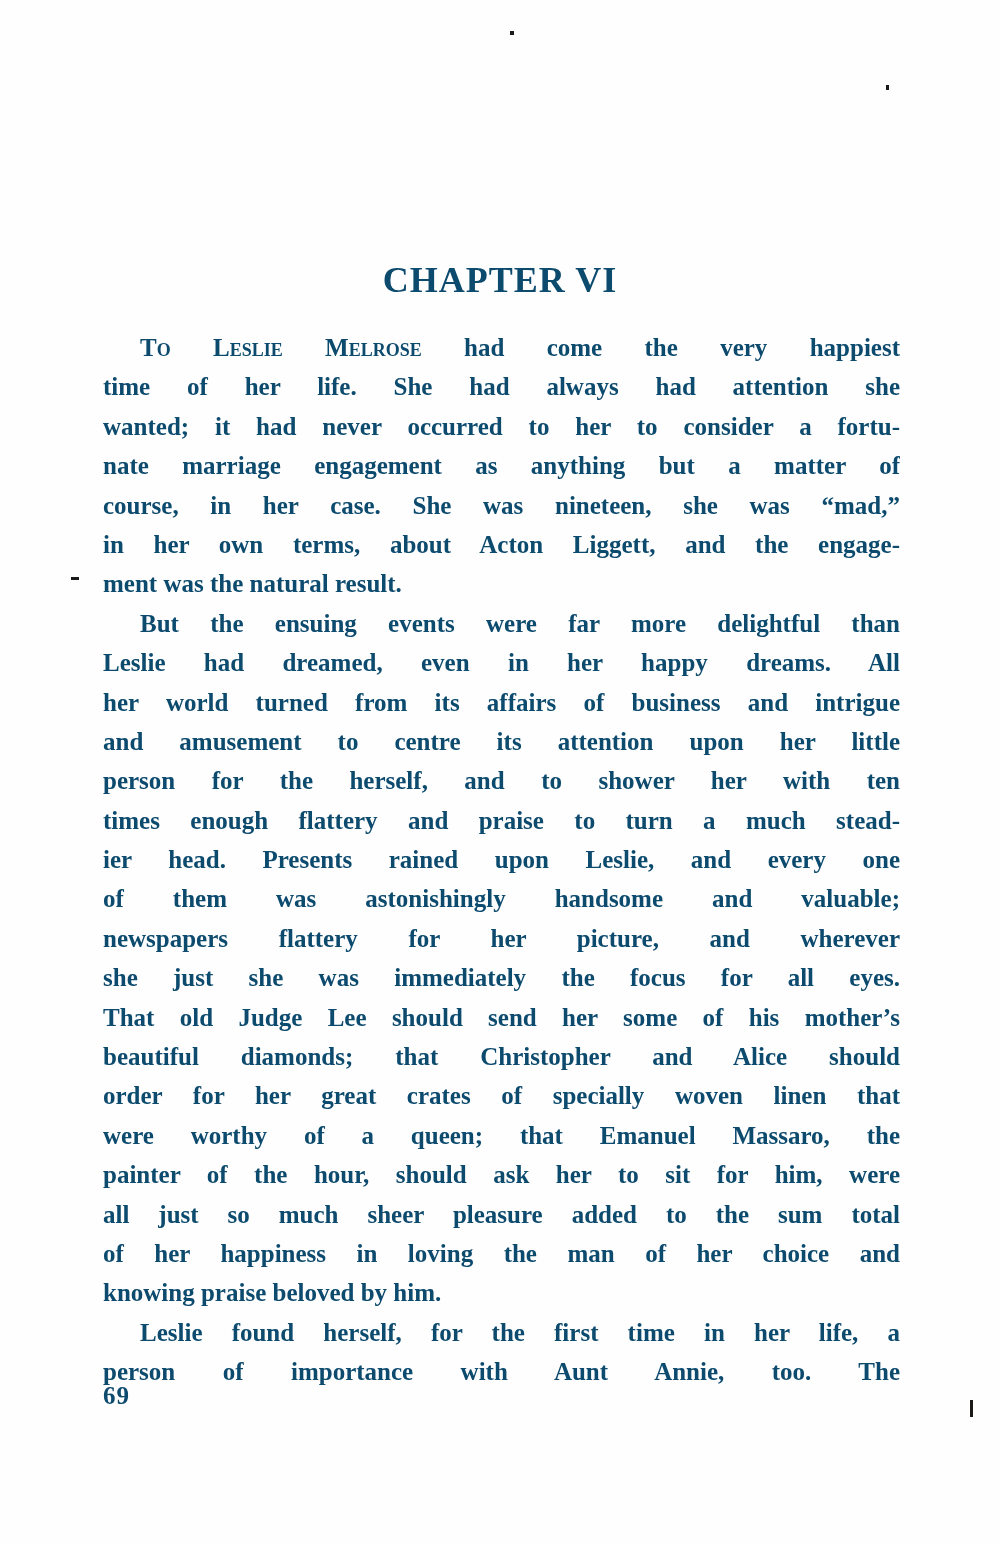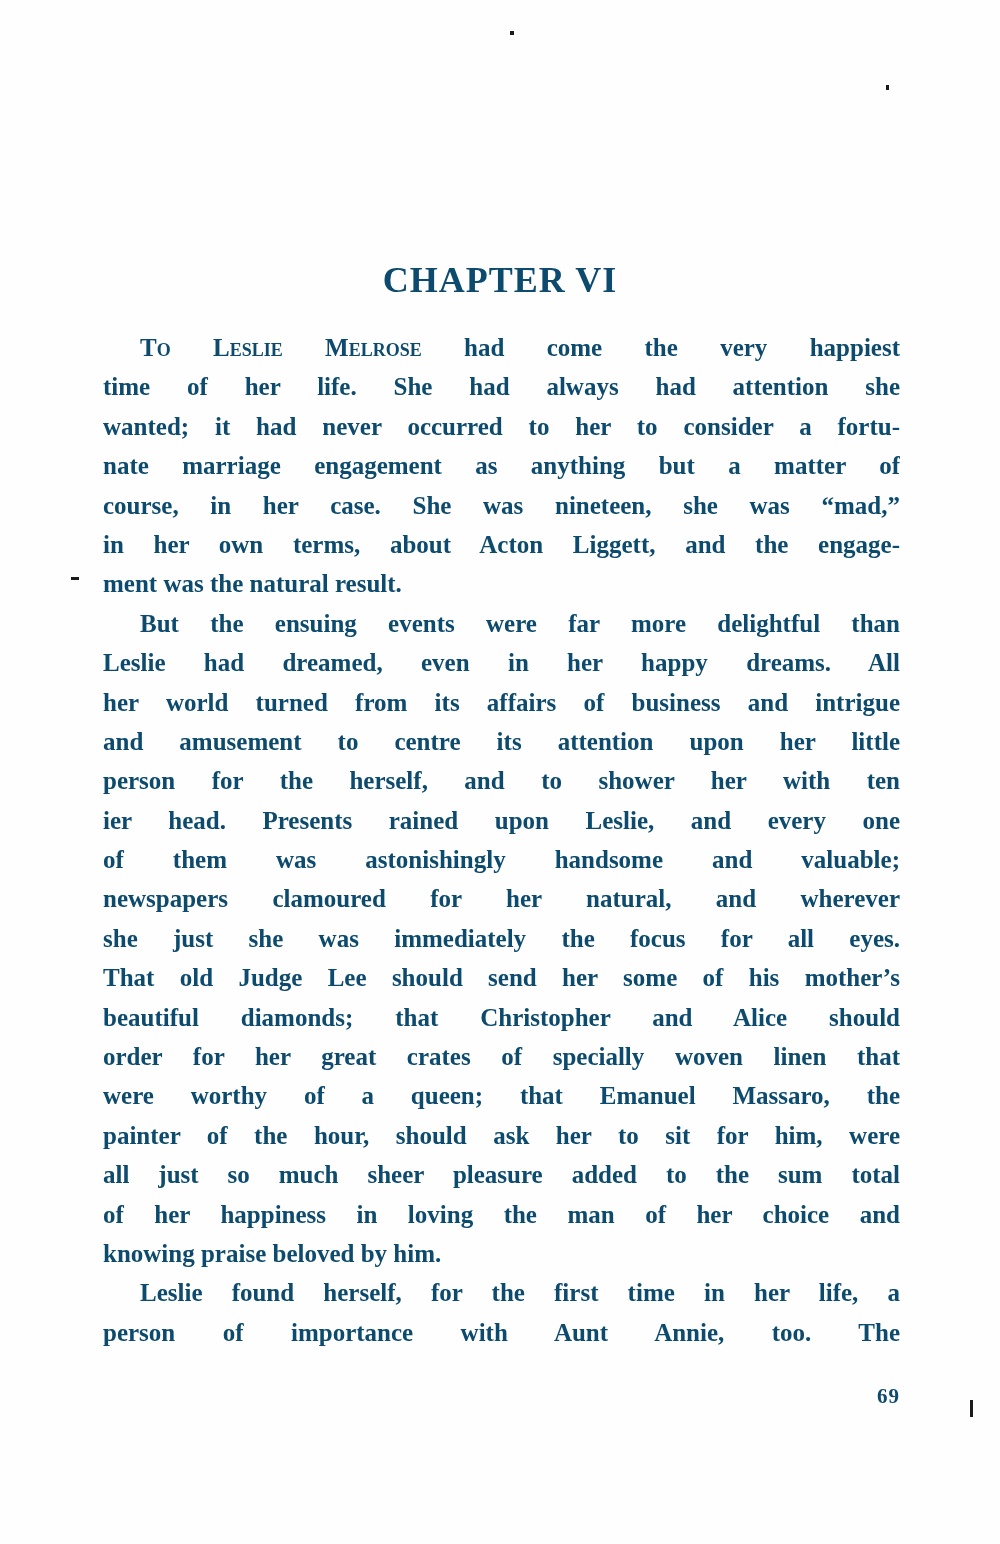--- a/index.html
+++ b/index.html
@@ -49,22 +49,22 @@
     text-align-last: left;
   }
   .smallcaps {
     font-variant: small-caps;
   }
   .pagenum {
     position: absolute;
     top: 1383px;
     left: 103px;
     width: 797px;
-    text-align: right;
-    font-size: 21px;
+    text-align: left;
+    font-size: 25px;
     line-height: 26px;
     font-weight: bold;
     letter-spacing: 1px;
   }
   .speck {
     position: absolute;
     background: #1b1a18;
   }
   .speck-top-center   { left: 510px; top: 31px;   width: 4px; height: 4px; }
   .speck-top-right    { left: 886px; top: 85px;   width: 3px; height: 5px; }
@@ -84,23 +84,24 @@
       <div class="line">wanted; it had never occurred to her to consider a fortu-</div>
       <div class="line">nate marriage engagement as anything but a matter of</div>
       <div class="line">course, in her case. She was nineteen, she was “mad,”</div>
       <div class="line">in her own terms, about Acton Liggett, and the engage-</div>
       <div class="line short">ment was the natural result.</div>
       <div class="line indent">But the ensuing events were far more delightful than</div>
       <div class="line">Leslie had dreamed, even in her happy dreams. All</div>
       <div class="line">her world turned from its affairs of business and intrigue</div>
       <div class="line">and amusement to centre its attention upon her little</div>
       <div class="line">person for the herself, and to shower her with ten</div>
+      <div class="line">times enough flattery and praise to turn a much stead-</div>
       <div class="line">ier head. Presents rained upon Leslie, and every one</div>
       <div class="line">of them was astonishingly handsome and valuable;</div>
-      <div class="line">newspapers clamoured for her natural, and wherever</div>
+      <div class="line">newspapers flattery for her picture, and wherever</div>
       <div class="line">she just she was immediately the focus for all eyes.</div>
       <div class="line">That old Judge Lee should send her some of his mother’s</div>
       <div class="line">beautiful diamonds; that Christopher and Alice should</div>
       <div class="line">order for her great crates of specially woven linen that</div>
       <div class="line">were worthy of a queen; that Emanuel Massaro, the</div>
       <div class="line">painter of the hour, should ask her to sit for him, were</div>
       <div class="line">all just so much sheer pleasure added to the sum total</div>
       <div class="line">of her happiness in loving the man of her choice and</div>
       <div class="line short">knowing praise beloved by him.</div>
       <div class="line indent">Leslie found herself, for the first time in her life, a</div>

